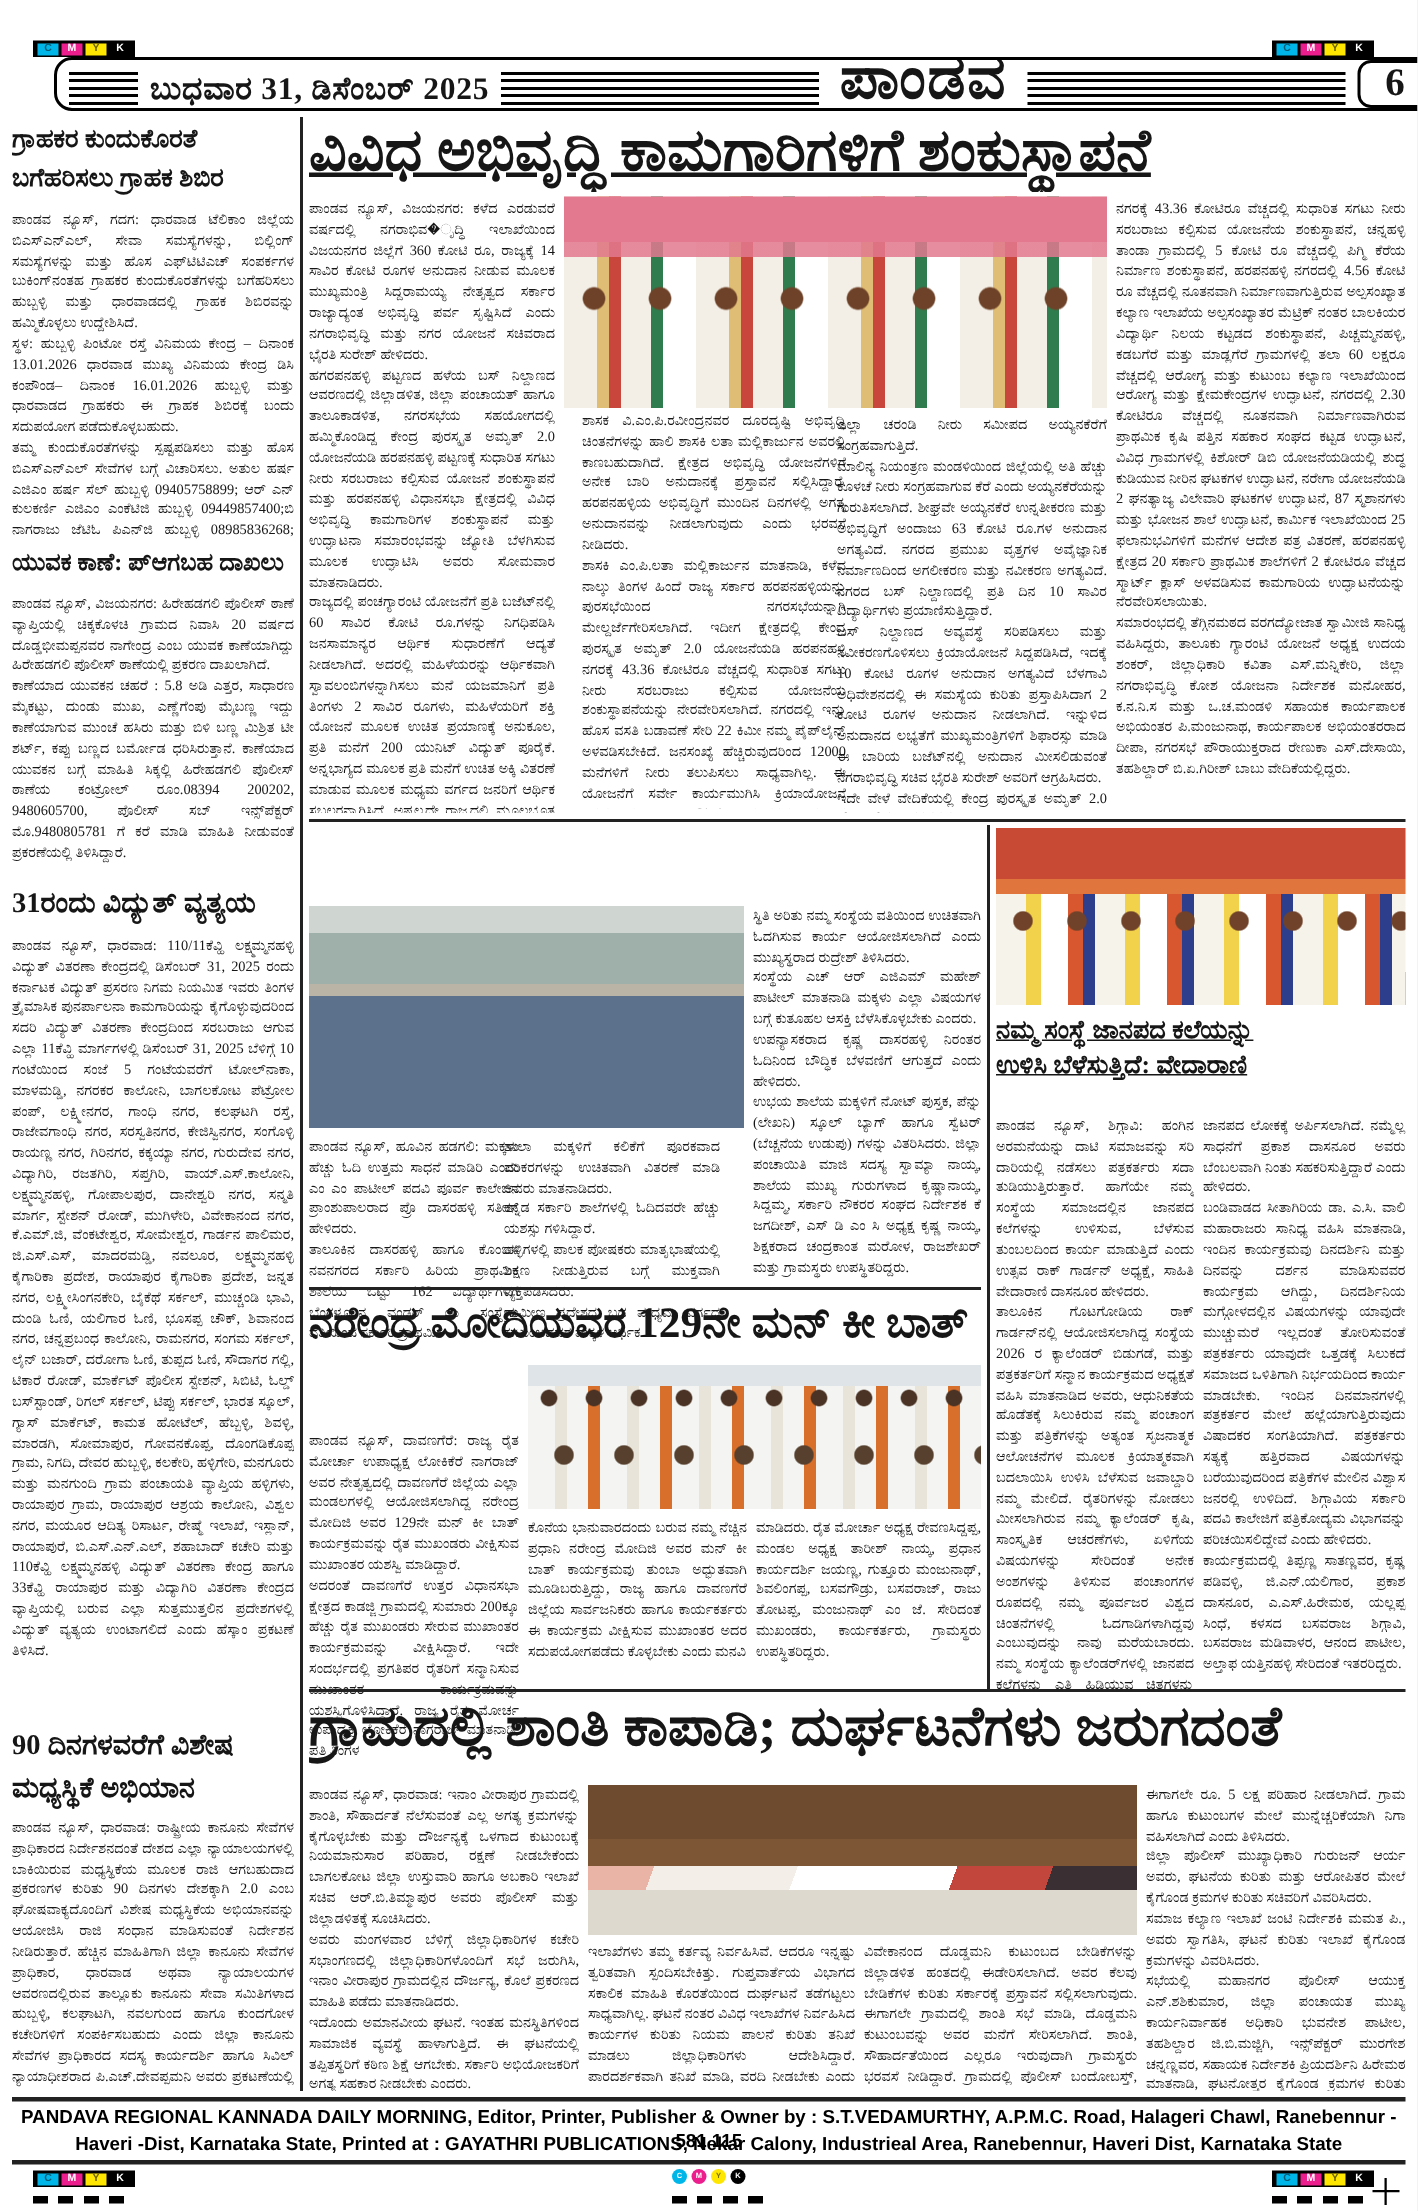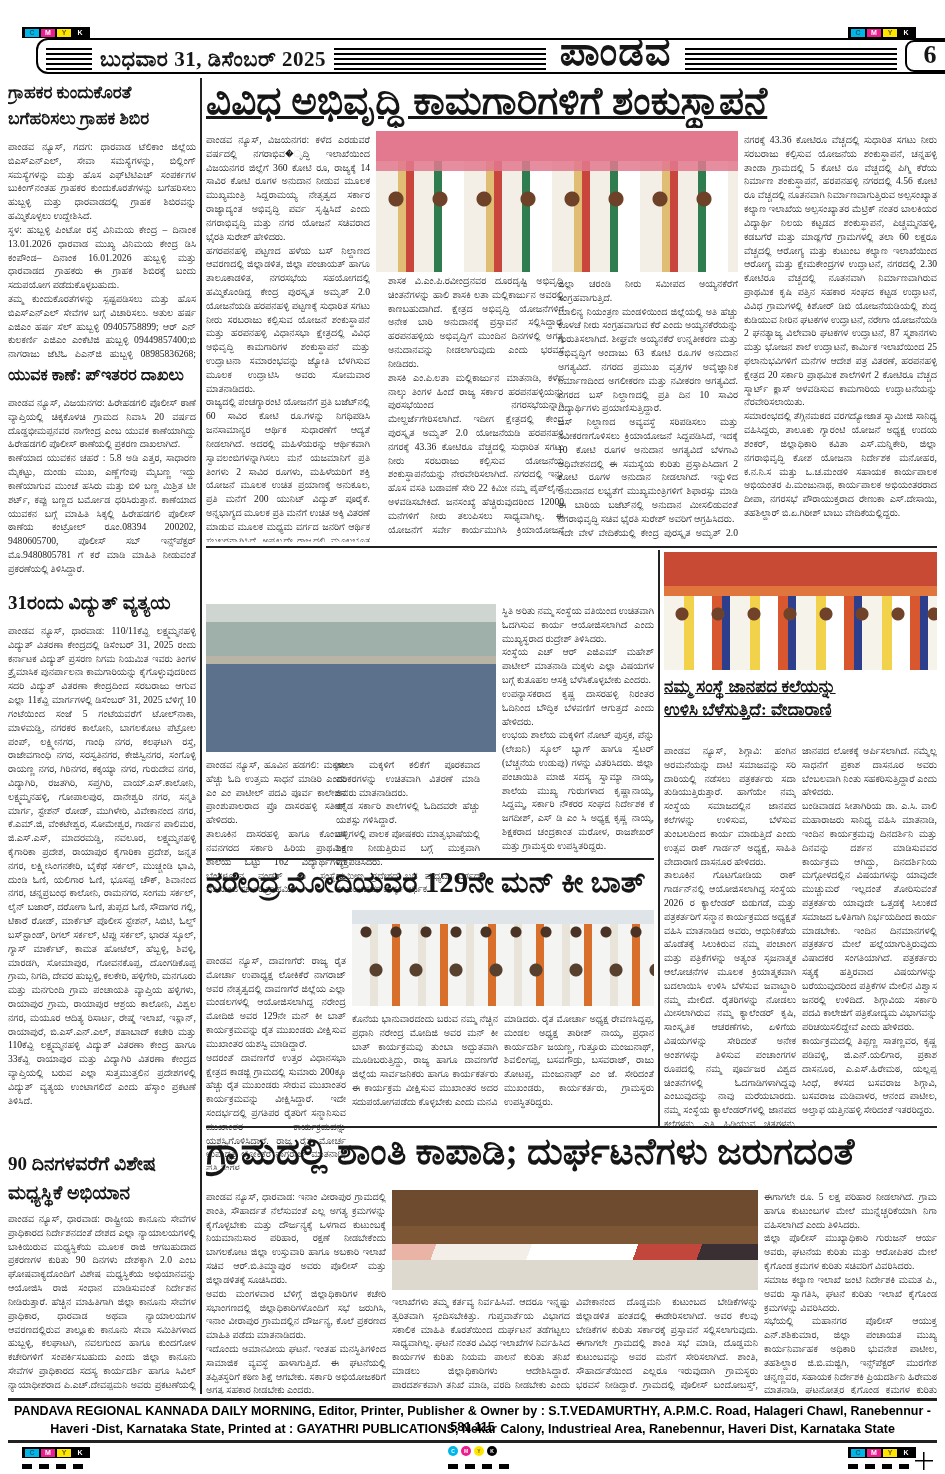--- a/index.html
+++ b/index.html
@@ -100,21 +100,21 @@
     <div class="stripes st-b"></div>
     <div class="pagenum">6</div>
   </div>
 
   <div class="abs hl" style="left:8px;top:80px;width:188px;height:56px;font-size:17px;line-height:1.55;">ಗ್ರಾಹಕರ ಕುಂದುಕೊರತೆ
 ಬಗೆಹರಿಸಲು ಗ್ರಾಹಕ ಶಿಬಿರ</div>
   <div class="abs bt" style="left:8px;top:140px;width:188px;height:222px;">ಪಾಂಡವ ನ್ಯೂಸ್, ಗದಗ: ಧಾರವಾಡ ಟೆಲಿಕಾಂ ಜಿಲ್ಲೆಯ ಬಿಎಸ್‌ಎನ್‌ಎಲ್, ಸೇವಾ ಸಮಸ್ಯೆಗಳನ್ನು, ಬಿಲ್ಲಿಂಗ್ ಸಮಸ್ಯೆಗಳನ್ನು ಮತ್ತು ಹೊಸ ಎಫ್‌ಟಿಟಿಎಚ್ ಸಂಪರ್ಕಗಳ ಬುಕಿಂಗ್‌ನಂತಹ ಗ್ರಾಹಕರ ಕುಂದುಕೊರತೆಗಳನ್ನು ಬಗೆಹರಿಸಲು ಹುಬ್ಬಳ್ಳಿ ಮತ್ತು ಧಾರವಾಡದಲ್ಲಿ ಗ್ರಾಹಕ ಶಿಬಿರವನ್ನು ಹಮ್ಮಿಕೊಳ್ಳಲು ಉದ್ದೇಶಿಸಿದೆ.
 ಸ್ಥಳ: ಹುಬ್ಬಳ್ಳಿ ಪಿಂಟೋ ರಸ್ತೆ ವಿನಿಮಯ ಕೇಂದ್ರ – ದಿನಾಂಕ 13.01.2026 ಧಾರವಾಡ ಮುಖ್ಯ ವಿನಿಮಯ ಕೇಂದ್ರ ಡಿಸಿ ಕಂಪೌಂಡ– ದಿನಾಂಕ 16.01.2026 ಹುಬ್ಬಳ್ಳಿ ಮತ್ತು ಧಾರವಾಡದ ಗ್ರಾಹಕರು ಈ ಗ್ರಾಹಕ ಶಿಬಿರಕ್ಕೆ ಬಂದು ಸದುಪಯೋಗ ಪಡೆದುಕೊಳ್ಳಬಹುದು.
 ತಮ್ಮ ಕುಂದುಕೊರತೆಗಳನ್ನು ಸ್ಪಷ್ಟಪಡಿಸಲು ಮತ್ತು ಹೊಸ ಬಿಎಸ್‌ಎನ್‌ಎಲ್ ಸೇವೆಗಳ ಬಗ್ಗೆ ವಿಚಾರಿಸಲು. ಅತುಲ ಹರ್ಷ ಎಜಿಎಂ ಹರ್ಷ ಸೆಲ್ ಹುಬ್ಬಳ್ಳಿ 09405758899; ಆರ್ ಎನ್ ಕುಲಕರ್ಣಿ ಎಜಿಎಂ ಎಂಕೆಟಿಜಿ ಹುಬ್ಬಳ್ಳಿ 09449857400;ಬಿ ನಾಗರಾಜು ಜೆಟಿಓ ಪಿಎನ್‌ಜಿ ಹುಬ್ಬಳ್ಳಿ 08985836268; ಧನರಾಜ್ ತಾಳಿಕರ AO TRA HBL 09448040842.</div>
 
-  <div class="abs hl" style="left:8px;top:366px;width:188px;height:26px;font-size:16px;">ಯುವಕ ಕಾಣೆ: ಪ್ಇತರರ ದಾಖಲು</div>
+  <div class="abs hl" style="left:8px;top:366px;width:188px;height:26px;font-size:16px;">ಯುವಕ ಕಾಣೆ: ಪ್ಆಗಬಹ ದಾಖಲು</div>
   <div class="abs bt" style="left:8px;top:396px;width:188px;height:192px;">ಪಾಂಡವ ನ್ಯೂಸ್, ವಿಜಯನಗರ: ಹಿರೇಹಡಗಲಿ ಪೊಲೀಸ್ ಠಾಣೆ ವ್ಯಾಪ್ತಿಯಲ್ಲಿ ಚಿಕ್ಕಕೊಳಚಿ ಗ್ರಾಮದ ನಿವಾಸಿ 20 ವರ್ಷದ ದೊಡ್ಡಭೀಮಪ್ಪನವರ ನಾಗೇಂದ್ರ ಎಂಬ ಯುವಕ ಕಾಣೆಯಾಗಿದ್ದು ಹಿರೇಹಡಗಲಿ ಪೊಲೀಸ್ ಠಾಣೆಯಲ್ಲಿ ಪ್ರಕರಣ ದಾಖಲಾಗಿದೆ.
 ಕಾಣೆಯಾದ ಯುವಕನ ಚಹರೆ : 5.8 ಅಡಿ ಎತ್ತರ, ಸಾಧಾರಣ ಮೈಕಟ್ಟು, ದುಂಡು ಮುಖ, ಎಣ್ಣೆಗೆಂಪು ಮೈಬಣ್ಣ ಇದ್ದು ಕಾಣೆಯಾಗುವ ಮುಂಚೆ ಹಸಿರು ಮತ್ತು ಬಿಳಿ ಬಣ್ಣ ಮಿಶ್ರಿತ ಟೀ ಶರ್ಟ್, ಕಪ್ಪು ಬಣ್ಣದ ಬರ್ಮೋಡ ಧರಿಸಿರುತ್ತಾನೆ. ಕಾಣೆಯಾದ ಯುವಕನ ಬಗ್ಗೆ ಮಾಹಿತಿ ಸಿಕ್ಕಲ್ಲಿ ಹಿರೇಹಡಗಲಿ ಪೊಲೀಸ್ ಠಾಣೆಯ ಕಂಟ್ರೋಲ್ ರೂಂ.08394 200202, 9480605700, ಪೊಲೀಸ್ ಸಬ್ ಇನ್ಸ್‌ಪೆಕ್ಟರ್ ಮೊ.9480805781 ಗೆ ಕರೆ ಮಾಡಿ ಮಾಹಿತಿ ನೀಡುವಂತೆ ಪ್ರಕರಣೆಯಲ್ಲಿ ತಿಳಿಸಿದ್ದಾರೆ.</div>
 
   <div class="abs hl" style="left:8px;top:592px;width:188px;height:28px;font-size:19px;">31ರಂದು ವಿದ್ಯುತ್ ವ್ಯತ್ಯಯ</div>
   <div class="abs bt" style="left:8px;top:624px;width:188px;height:524px;">ಪಾಂಡವ ನ್ಯೂಸ್, ಧಾರವಾಡ: 110/11ಕೆವ್ಹಿ ಲಕ್ಷ್ಮಮ್ಮನಹಳ್ಳಿ ವಿದ್ಯುತ್ ವಿತರಣಾ ಕೇಂದ್ರದಲ್ಲಿ ಡಿಸೆಂಬರ್ 31, 2025 ರಂದು ಕರ್ನಾಟಕ ವಿದ್ಯುತ್ ಪ್ರಸರಣ ನಿಗಮ ನಿಯಮಿತ ಇವರು ತಿಂಗಳ ತ್ರೈಮಾಸಿಕ ಪುನರ್ಪಾಲನಾ ಕಾಮಗಾರಿಯನ್ನು ಕೈಗೊಳ್ಳುವುದರಿಂದ ಸದರಿ ವಿದ್ಯುತ್ ವಿತರಣಾ ಕೇಂದ್ರದಿಂದ ಸರಬರಾಜು ಆಗುವ ಎಲ್ಲಾ 11ಕೆವ್ಹಿ ಮಾರ್ಗಗಳಲ್ಲಿ ಡಿಸೆಂಬರ್ 31, 2025 ಬೆಳಿಗ್ಗೆ 10 ಗಂಟೆಯಿಂದ ಸಂಜೆ 5 ಗಂಟೆಯವರೆಗೆ ಟೋಲ್‌ನಾಕಾ, ಮಾಳಮಡ್ಡಿ, ನಗರಕರ ಕಾಲೋನಿ, ಬಾಗಲಕೋಟ ಪೆಟ್ರೋಲ ಪಂಪ್, ಲಕ್ಷ್ಮೀನಗರ, ಗಾಂಧಿ ನಗರ, ಕಲಘಟಗಿ ರಸ್ತೆ, ರಾಜೇವಗಾಂಧಿ ನಗರ, ಸರಸ್ವತಿನಗರ, ಕೇಜಿಸ್ವಿನಗರ, ಸಂಗೊಳ್ಳಿ ರಾಯಣ್ಣ ನಗರ, ಗಿರಿನಗರ, ಕಕ್ಕಯ್ಯಾ ನಗರ, ಗುರುದೇವ ನಗರ, ವಿದ್ಯಾಗಿರಿ, ರಜತಗಿರಿ, ಸಪ್ತಗಿರಿ, ವಾಯ್.ಎಸ್.ಕಾಲೋನಿ, ಲಕ್ಷ್ಮಮ್ಮನಹಳ್ಳಿ, ಗೋಪಾಲಪುರ, ದಾನೇಶ್ವರಿ ನಗರ, ಸನ್ಮತಿ ಮಾರ್ಗ, ಸ್ಟೇಶನ್ ರೋಡ್, ಮುಗಿಳೇರಿ, ವಿವೇಕಾನಂದ ನಗರ, ಕೆ.ಎಮ್.ಜಿ, ವೆಂಕಟೇಶ್ವರ, ಸೋಮೇಶ್ವರ, ಗಾರ್ಡನ ಪಾಲಿಮರ, ಜಿ.ಎಸ್.ಎಸ್, ಮಾದರಮಡ್ಡಿ, ನವಲೂರ, ಲಕ್ಷ್ಮಮ್ಮನಹಳ್ಳಿ ಕೈಗಾರಿಕಾ ಪ್ರದೇಶ, ರಾಯಾಪುರ ಕೈಗಾರಿಕಾ ಪ್ರದೇಶ, ಜನ್ನತ ನಗರ, ಲಕ್ಷ್ಮೀಸಿಂಗನಕೇರಿ, ಬೈಕೆಥೆ ಸರ್ಕಲ್, ಮುಚ್ಚಂಡಿ ಭಾವಿ, ದುಂಡಿ ಓಣಿ, ಯಲಿಗಾರ ಓಣಿ, ಭೂಸಪ್ಪ ಚೌಕ್, ಶಿವಾನಂದ ನಗರ, ಚನ್ನಪ್ರಬಂಧ ಕಾಲೋನಿ, ರಾಮನಗರ, ಸಂಗಮ ಸರ್ಕಲ್, ಲೈನ್ ಬಜಾರ್, ದರೋಗಾ ಓಣಿ, ತುಪ್ಪದ ಓಣಿ, ಸೌದಾಗರ ಗಲ್ಲಿ, ಟಿಕಾರೆ ರೋಡ್, ಮಾರ್ಕೆಟ್ ಪೊಲೀಸ ಸ್ಟೇಶನ್, ಸಿಬಿಟಿ, ಓಲ್ಡ್ ಬಸ್‌ಸ್ಟಾಂಡ್, ರಿಗಲ್ ಸರ್ಕಲ್, ಟಿಪ್ಪು ಸರ್ಕಲ್, ಭಾರತ ಸ್ಕೂಲ್, ಗ್ಯಾಸ್ ಮಾರ್ಕೆಟ್, ಕಾಮತ ಹೋಟೆಲ್, ಹೆಬ್ಬಳ್ಳಿ, ಶಿವಳ್ಳಿ, ಮಾರಡಗಿ, ಸೋಮಾಪುರ, ಗೋವನಕೊಪ್ಪ, ದೊಂಗಡಿಕೊಪ್ಪ ಗ್ರಾಮ, ನಿಗದಿ, ದೇವರ ಹುಬ್ಬಳ್ಳಿ, ಕಲಕೇರಿ, ಹಳ್ಳಿಗೇರಿ, ಮನಗೂರು ಮತ್ತು ಮನಗುಂದಿ ಗ್ರಾಮ ಪಂಚಾಯತಿ ವ್ಯಾಪ್ತಿಯ ಹಳ್ಳಿಗಳು, ರಾಯಾಪುರ ಗ್ರಾಮ, ರಾಯಾಪುರ ಆಶ್ರಯ ಕಾಲೋನಿ, ವಿಶ್ವಲ ನಗರ, ಮಯೂರ ಆದಿತ್ಯ ರಿಸಾರ್ಟ, ರೇಷ್ಮೆ ಇಲಾಖೆ, ಇಸ್ಲಾನ್, ರಾಯಾಪುರೆ, ಬಿ.ಎಸ್.ಎನ್.ಎಲ್, ಶಹಾಬಾದ್ ಕಚೇರಿ ಮತ್ತು 110ಕೆವ್ಹಿ ಲಕ್ಷ್ಮಮ್ಮನಹಳ್ಳಿ ವಿದ್ಯುತ್ ವಿತರಣಾ ಕೇಂದ್ರ ಹಾಗೂ 33ಕೆವ್ಹಿ ರಾಯಾಪುರ ಮತ್ತು ವಿದ್ಯಾಗಿರಿ ವಿತರಣಾ ಕೇಂದ್ರದ ವ್ಯಾಪ್ತಿಯಲ್ಲಿ ಬರುವ ಎಲ್ಲಾ ಸುತ್ತಮುತ್ತಲಿನ ಪ್ರದೇಶಗಳಲ್ಲಿ ವಿದ್ಯುತ್ ವ್ಯತ್ಯಯ ಉಂಟಾಗಲಿದೆ ಎಂದು ಹೆಸ್ಕಾಂ ಪ್ರಕಟಣೆ ತಿಳಿಸಿದೆ.</div>
 
   <div class="abs hl" style="left:8px;top:1150px;width:188px;height:58px;font-size:19px;line-height:1.5;">90 ದಿನಗಳವರೆಗೆ ವಿಶೇಷ
 ಮಧ್ಯಸ್ಥಿಕೆ ಅಭಿಯಾನ</div>
   <div class="abs bt" style="left:8px;top:1212px;width:188px;height:182px;">ಪಾಂಡವ ನ್ಯೂಸ್, ಧಾರವಾಡ: ರಾಷ್ಟ್ರೀಯ ಕಾನೂನು ಸೇವೆಗಳ ಪ್ರಾಧಿಕಾರದ ನಿರ್ದೇಶನದಂತೆ ದೇಶದ ಎಲ್ಲಾ ನ್ಯಾಯಾಲಯಗಳಲ್ಲಿ ಬಾಕಿಯಿರುವ ಮಧ್ಯಸ್ಥಿಕೆಯ ಮೂಲಕ ರಾಜಿ ಆಗಬಹುದಾದ ಪ್ರಕರಣಗಳ ಕುರಿತು 90 ದಿನಗಳು ದೇಶಕ್ಕಾಗಿ 2.0 ಎಂಬ ಘೋಷವಾಕ್ಯದೊಂದಿಗೆ ವಿಶೇಷ ಮಧ್ಯಸ್ಥಿಕೆಯ ಅಭಿಯಾನವನ್ನು ಆಯೋಜಿಸಿ ರಾಜಿ ಸಂಧಾನ ಮಾಡಿಸುವಂತೆ ನಿರ್ದೇಶನ ನೀಡಿರುತ್ತಾರೆ. ಹೆಚ್ಚಿನ ಮಾಹಿತಿಗಾಗಿ ಜಿಲ್ಲಾ ಕಾನೂನು ಸೇವೆಗಳ ಪ್ರಾಧಿಕಾರ, ಧಾರವಾಡ ಅಥವಾ ನ್ಯಾಯಾಲಯಗಳ ಆವರಣದಲ್ಲಿರುವ ತಾಲ್ಲೂಕು ಕಾನೂನು ಸೇವಾ ಸಮಿತಿಗಳಾದ ಹುಬ್ಬಳ್ಳಿ, ಕಲಘಾಟಗಿ, ನವಲಗುಂದ ಹಾಗೂ ಕುಂದಗೋಳ ಕಚೇರಿಗಳಿಗೆ ಸಂಪರ್ಕಿಸಬಹುದು ಎಂದು ಜಿಲ್ಲಾ ಕಾನೂನು ಸೇವೆಗಳ ಪ್ರಾಧಿಕಾರದ ಸದಸ್ಯ ಕಾರ್ಯದರ್ಶಿ ಹಾಗೂ ಸಿವಿಲ್ ನ್ಯಾಯಾಧೀಶರಾದ ಪಿ.ಎಚ್.ದೇವಪ್ಪಮನಿ ಅವರು ಪ್ರಕಟಣೆಯಲ್ಲಿ ತಿಳಿಸಿದ್ದಾರೆ.</div>
 

